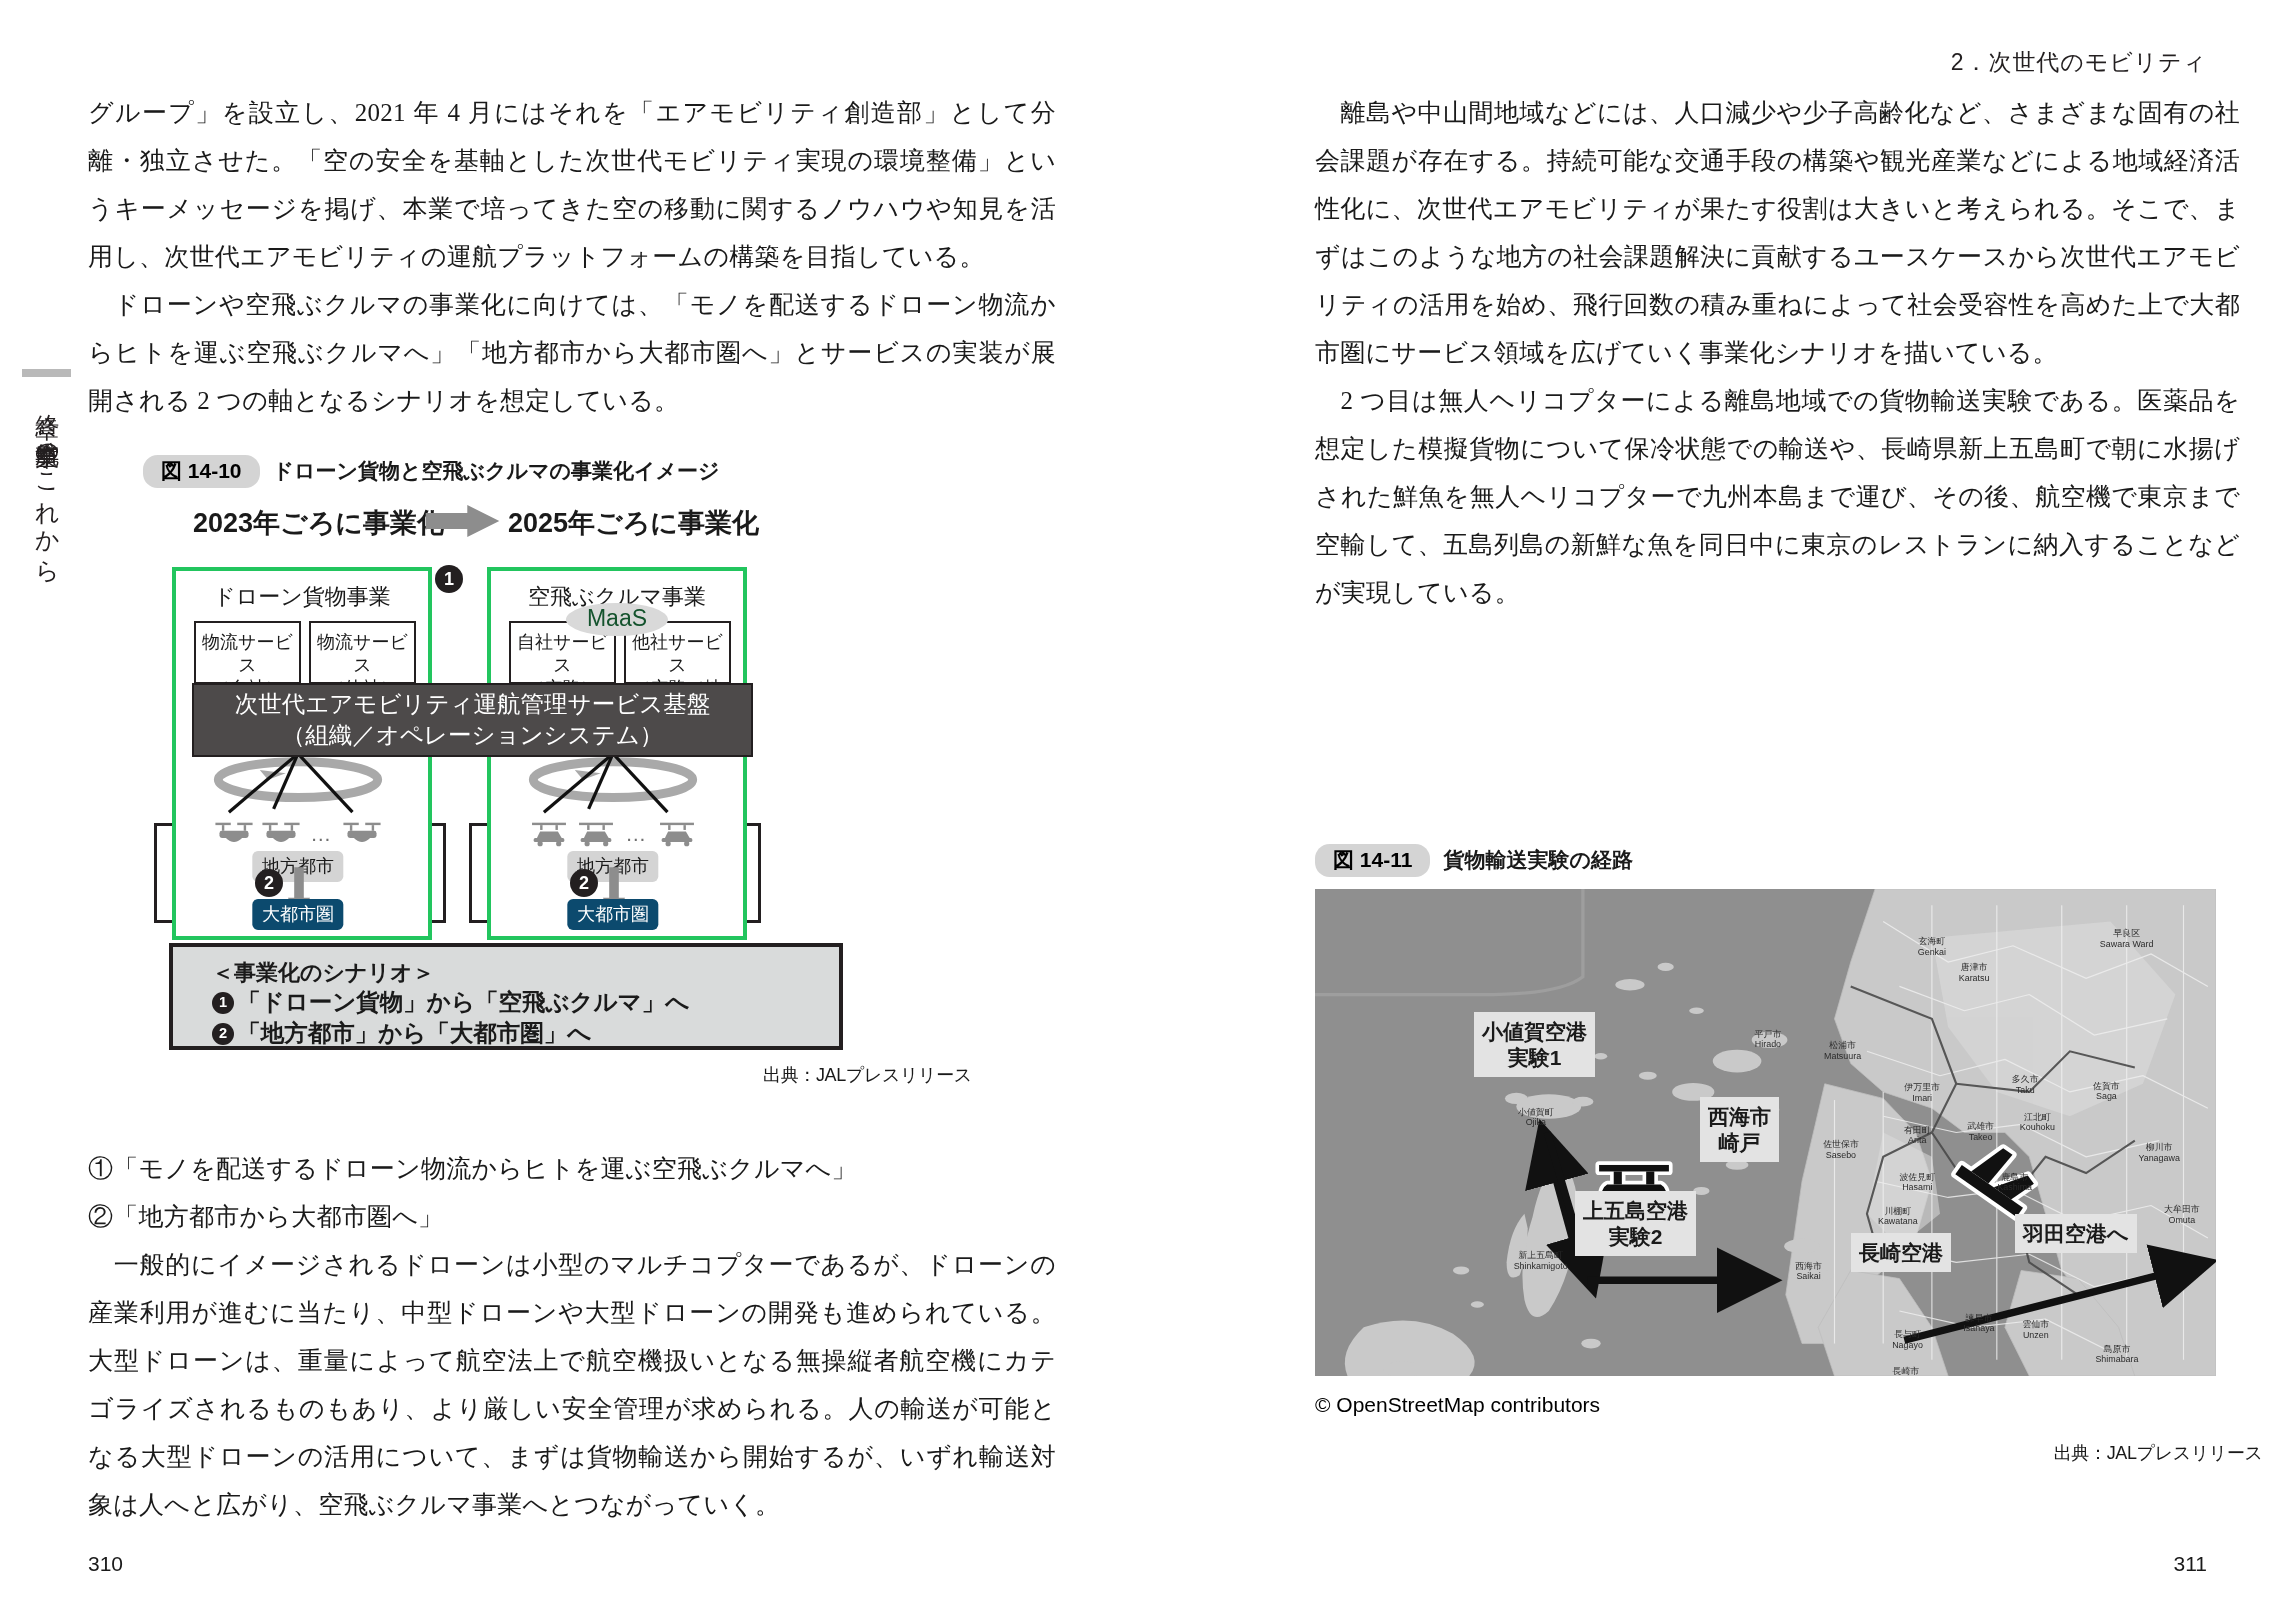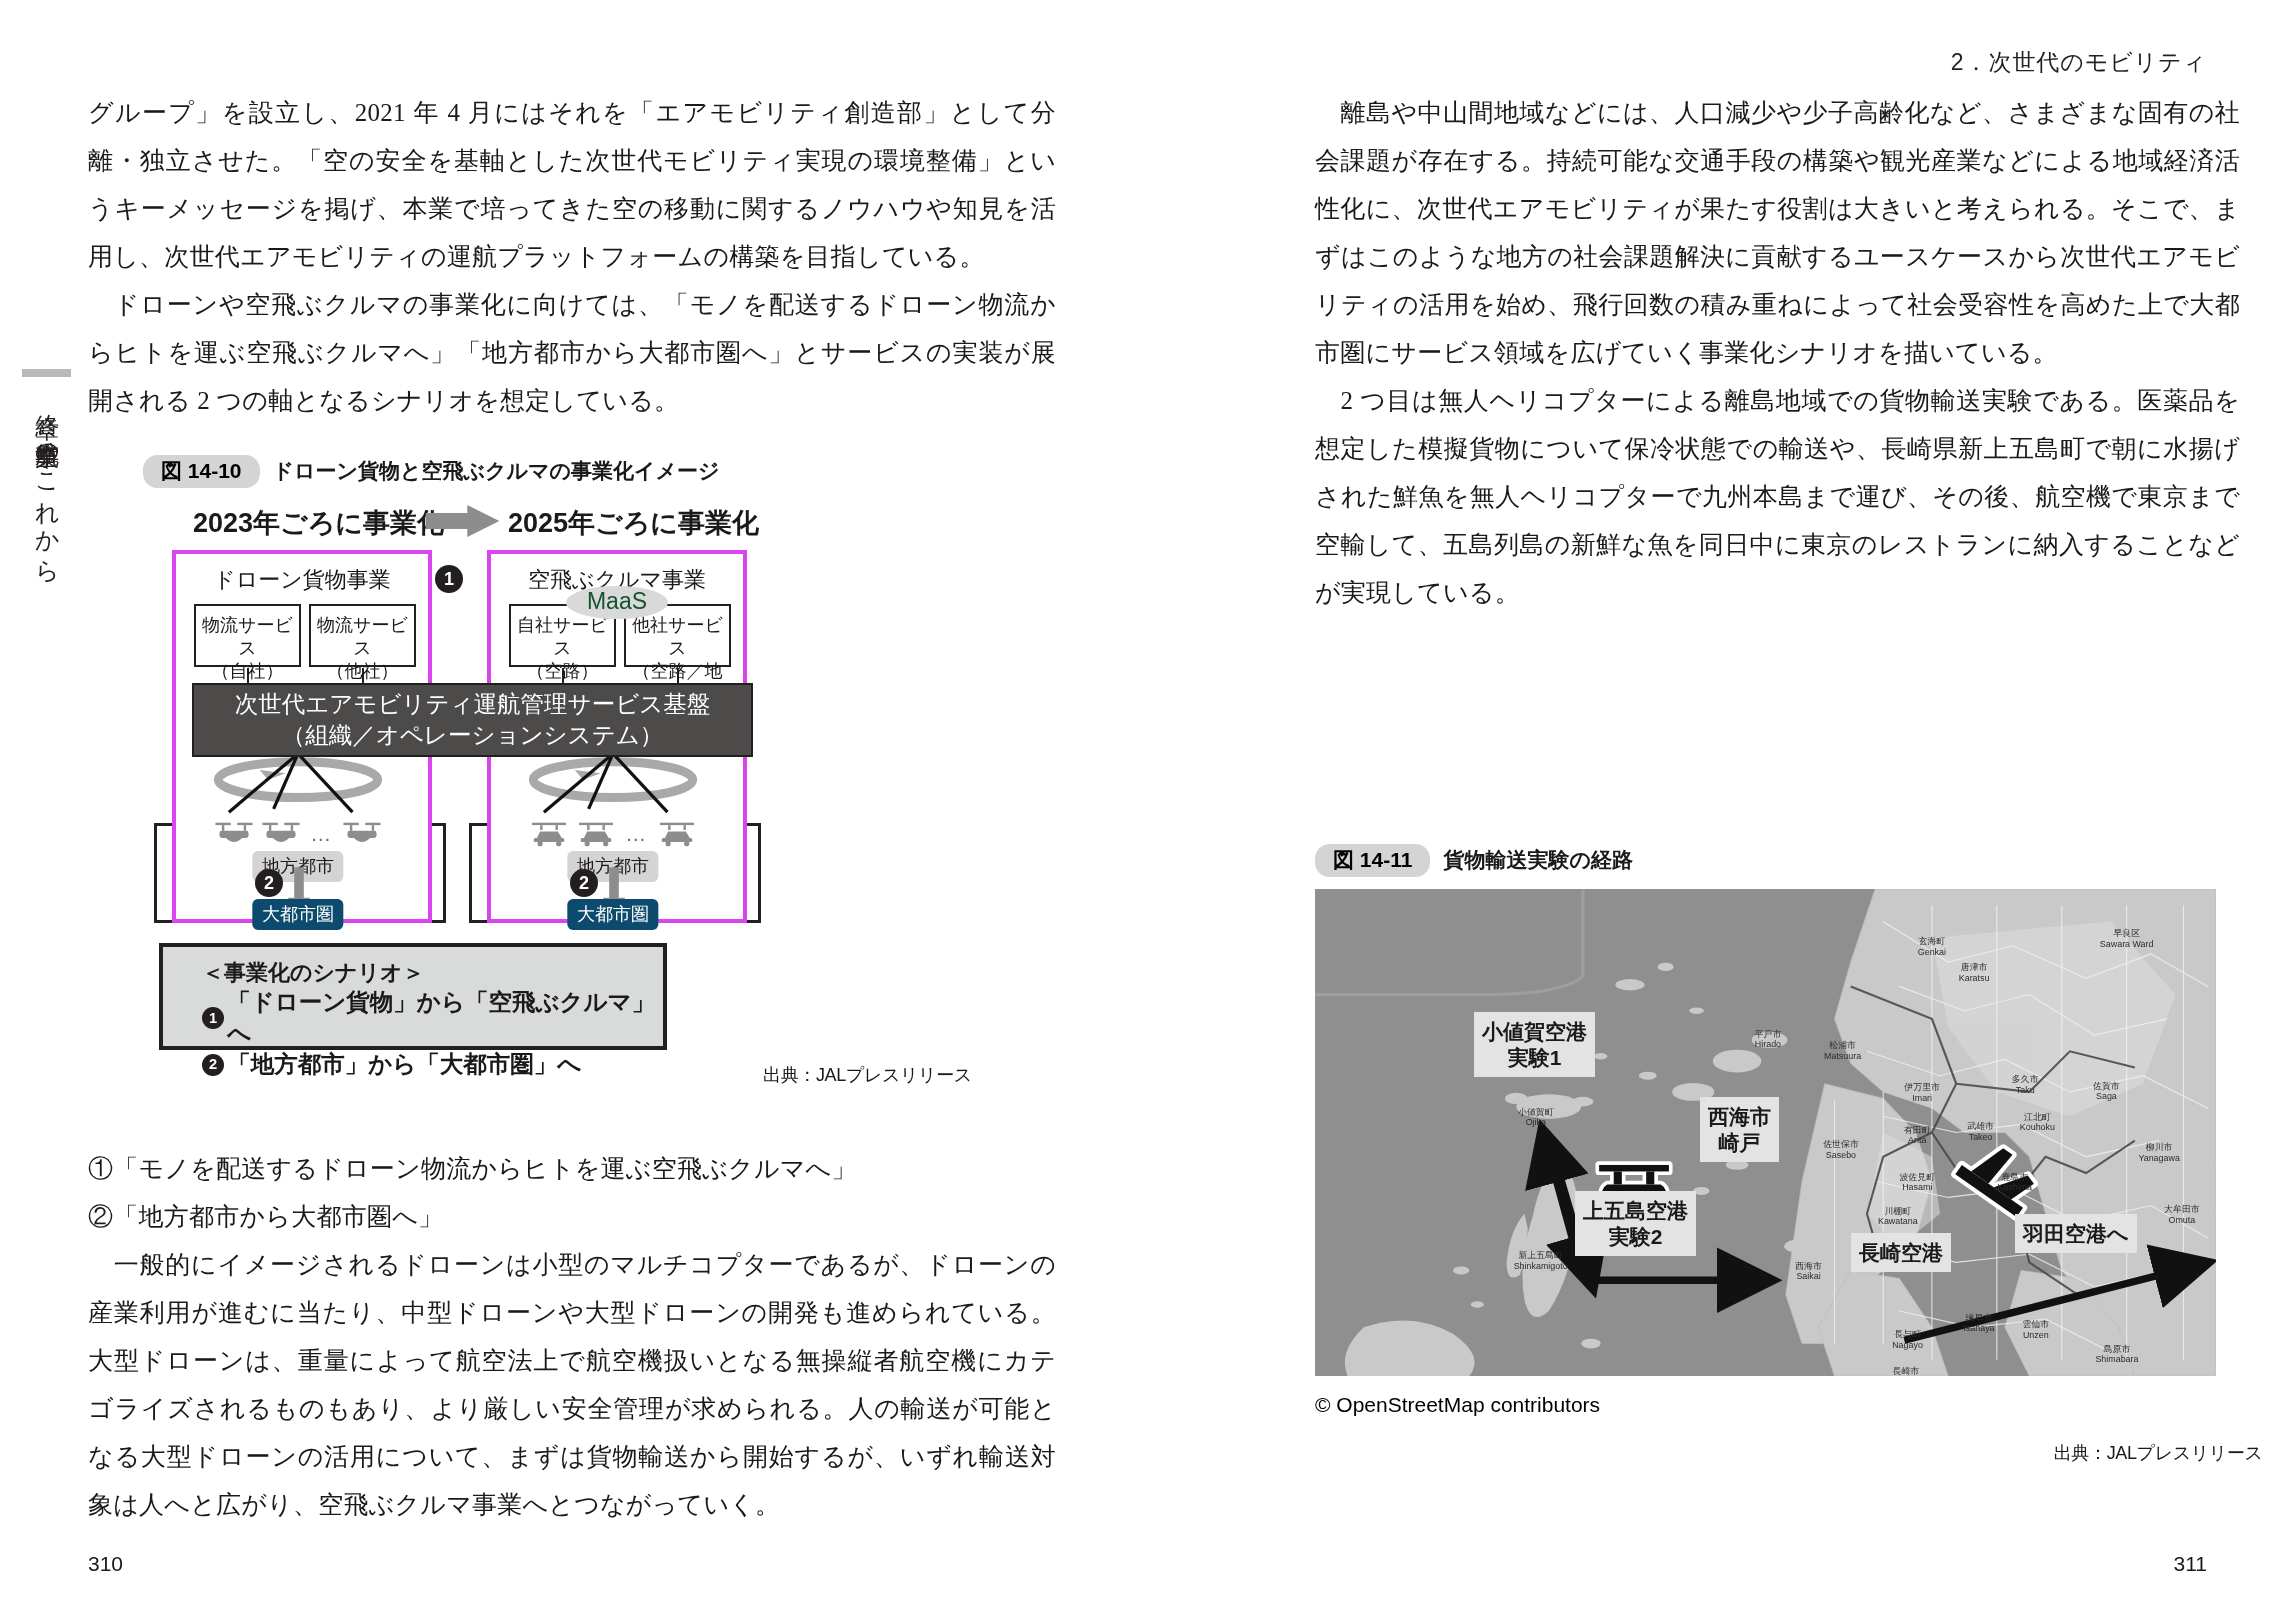--- a/index.html
+++ b/index.html
@@ -77,21 +77,21 @@
     white-space:nowrap;
   }
   .yl-left{left:50px;top:4.9px;}
   .yl-right{left:365px;top:4.9px;}
 
   .bigarrow{
     position:absolute;left:282px;top:4.9px;width:75px;height:32px;
   }
 
   .panel{
-    position:absolute;border:4px solid #d946ef;background:#fff;
+    position:absolute;border:4px solid #22c55e;background:#fff;margin-top:17px;
   }
   .panel-left{left:29px;top:50px;width:252px;height:365px;}
   .panel-right{left:344px;top:50px;width:252px;height:365px;}
 
   .panel-title{
     position:absolute;left:0;right:0;top:11.4px;text-align:center;
     font-family:"Liberation Sans", sans-serif;
     font-size:22px;color:#1a1a1a;
   }
 
@@ -171,21 +171,21 @@
     font-family:"Liberation Sans", sans-serif;
     font-weight:700;font-size:18px;
     display:flex;align-items:center;justify-content:center;
     z-index:9;
   }
   .b1{left:292px;top:65px;}
   .b2a{left:112px;top:369px;}
   .b2b{left:427px;top:369px;}
 
   .scenariobox{
-    position:absolute;left:16px;top:443px;width:508px;height:107px;
+    position:absolute;left:26px;top:443px;width:674px;height:107px;
     background:#d9dbdb;border:4.9px solid #231f20;box-sizing:border-box;
     padding:11.4px 0 0 39px;
   }
   .scenariobox .st{
     font-family:"Liberation Sans", sans-serif;
     font-weight:700;font-size:22px;color:#1a1a1a;line-height:1.32;
   }
   .scenariobox .li{
     font-family:"Liberation Sans", sans-serif;
     font-weight:700;font-size:23.5px;color:#1a1a1a;line-height:1.32;

